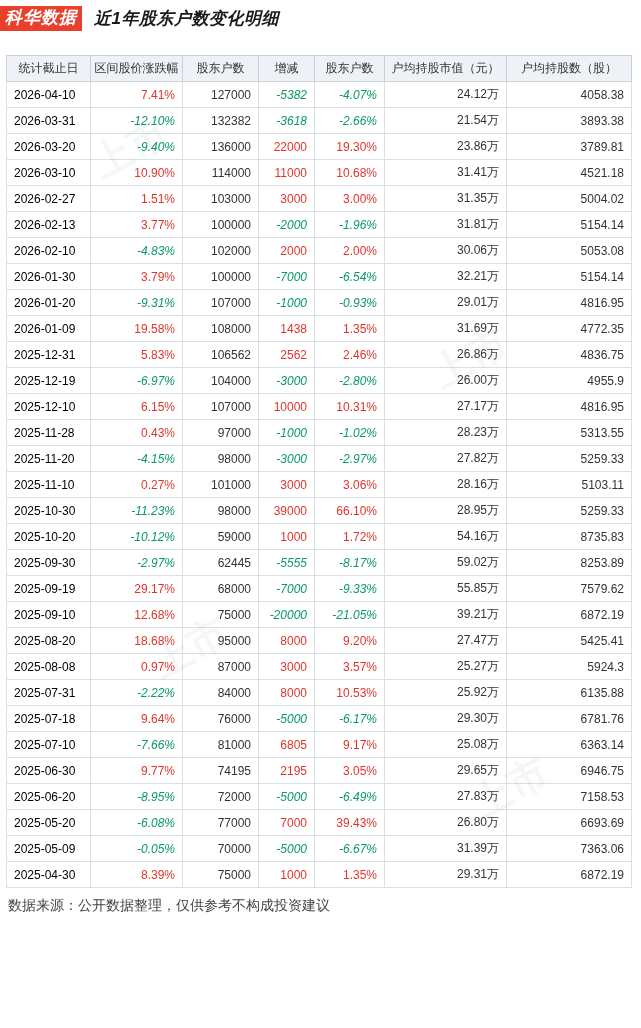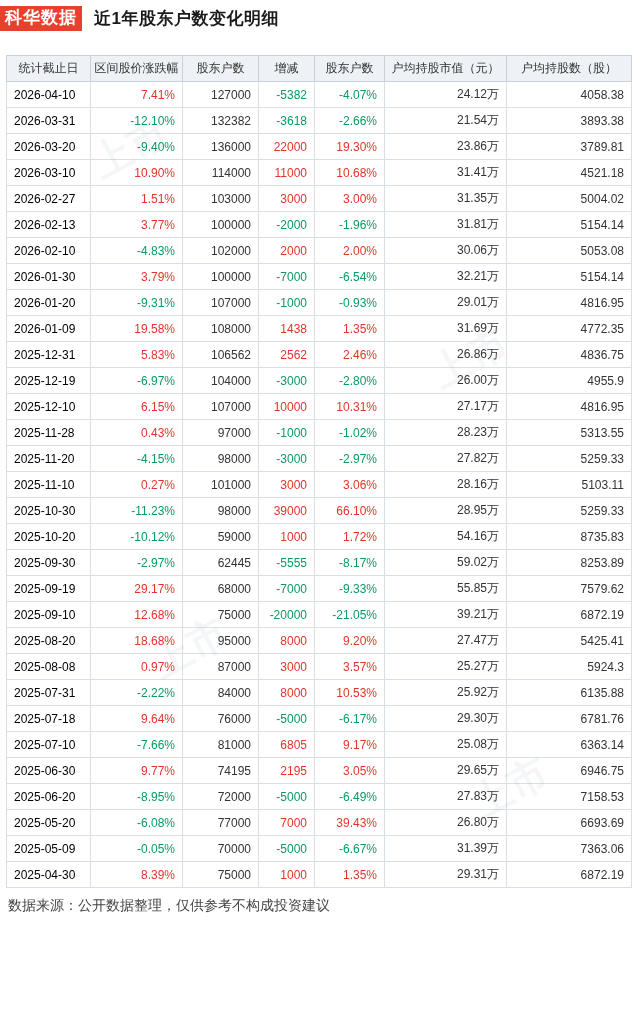--- a/index.html
+++ b/index.html
@@ -18,20 +18,21 @@
     width: 641px;
     height: 1028px;
     position: relative;
     box-sizing: border-box;
   }
   
   .header {
     display: flex;
     align-items: center;
     padding: 6px 0 7px 0;
+    font-style: italic;
   }
   .brand {
     display: inline-block;
     background: #e8402c;
     color: #ffffff;
     font-size: 17px;
     font-weight: bold;
     letter-spacing: 1px;
     padding: 2px 5px 3px 5px;
     line-height: 20px;
@@ -76,21 +77,21 @@
   col.c2 { width: 76px; }
   col.c3 { width: 56px; }
   col.c4 { width: 70px; }
   col.c5 { width: 122px; }
   col.c6 { width: 125px; }
 
   td.c0 { text-align: left; color: #000000; }
   td.c1, td.c2, td.c3, td.c4, td.c5, td.c6 { text-align: right; }
 
   .up { color: #e0352b; }
-  .down { color: #0a9a62; }
+  .down { color: #0a9a62; font-style: italic; }
   .neutral { color: #333; }
 
   
   .footer {
     margin-top: 9px;
     margin-left: 8px;
     font-size: 14px;
     color: #444;
   }
 

